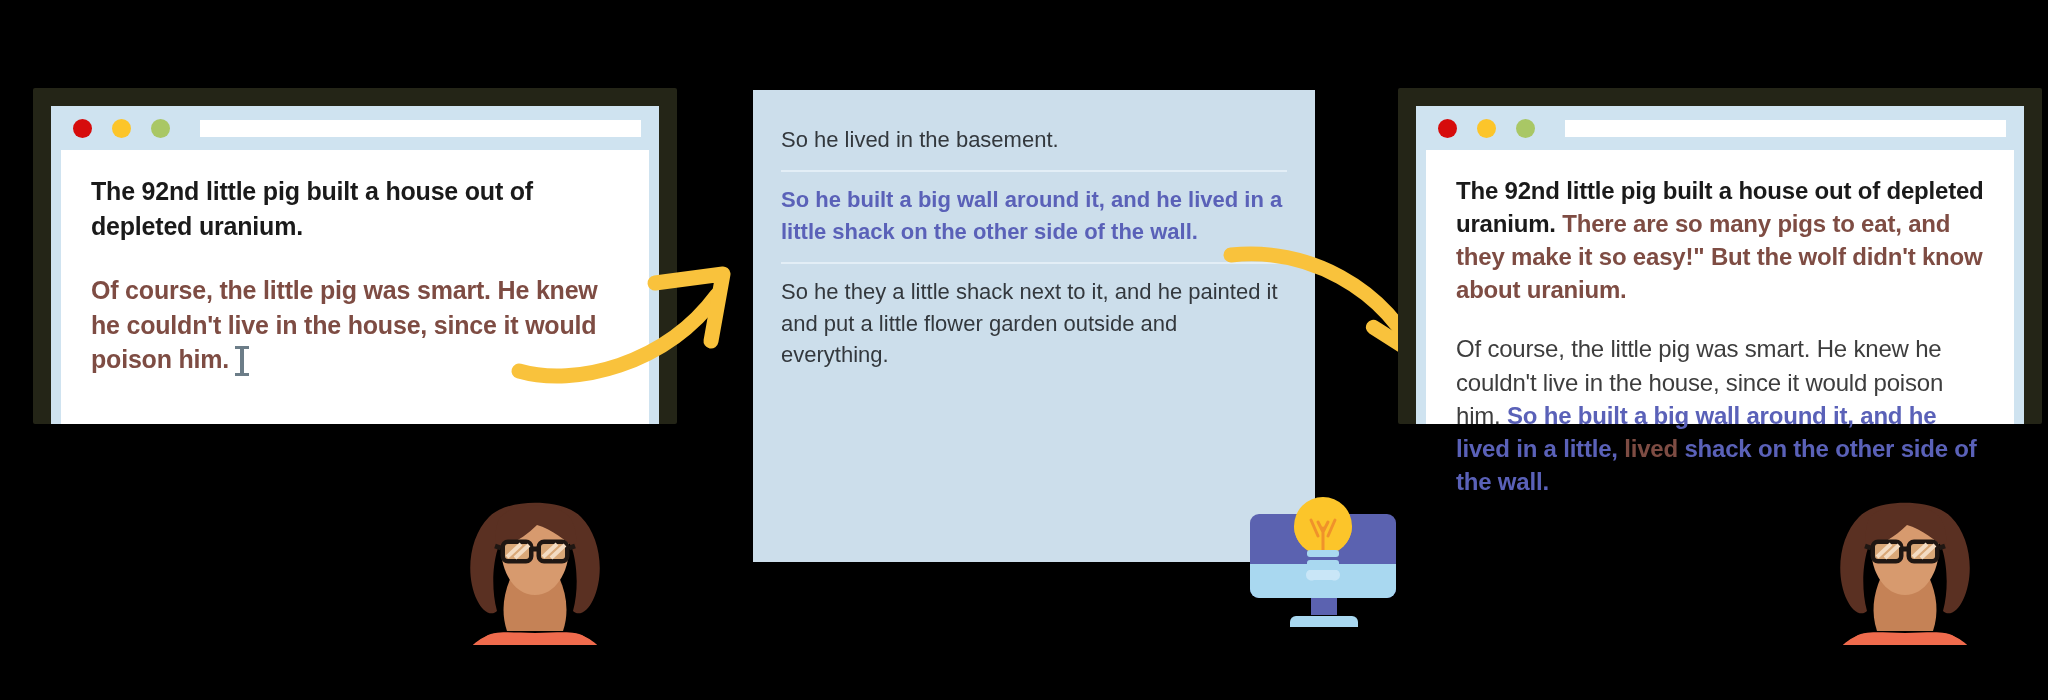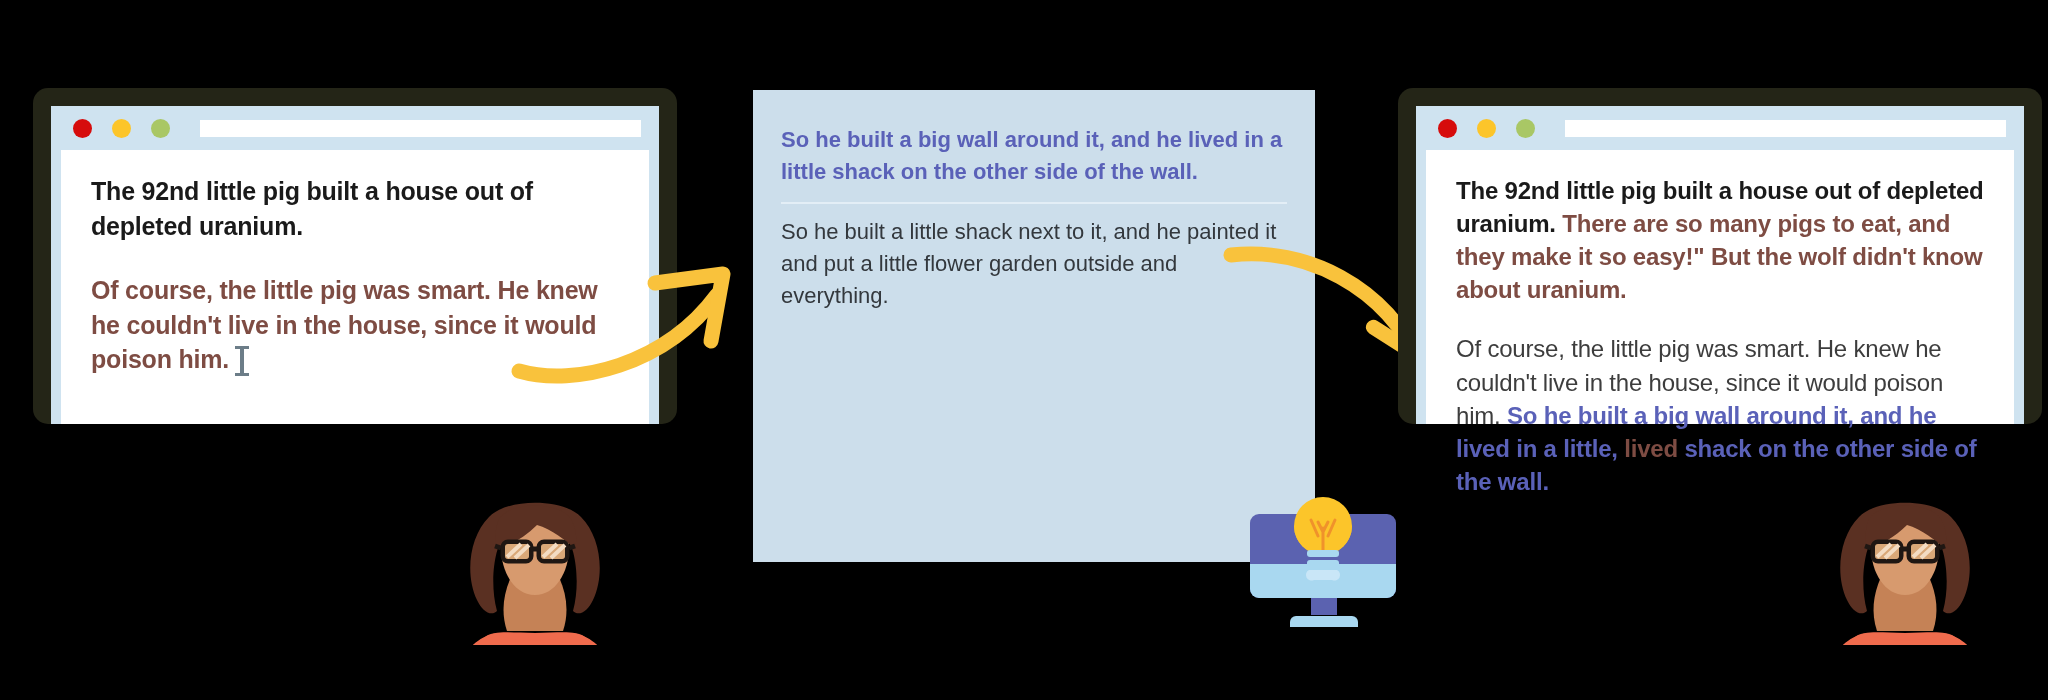--- a/index.html
+++ b/index.html
@@ -13,21 +13,21 @@
     position: relative;
     overflow: hidden;
     font-family: "Liberation Sans", sans-serif;
     background: #000000;
   }
 
   
   .window {
     position: absolute;
     background: #242517;
-    border-radius: 15px;
+    border-radius: 2px;
     box-sizing: border-box;
     padding: 18px 18px 0 18px;
     overflow: visible;
   }
   .window-inner {
     position: relative;
     background: #cfe3f0;
     width: 100%;
     height: 100%;
     box-sizing: border-box;
@@ -203,22 +203,23 @@
     </div>
   </div>
 </div>
 
 <svg class="arrow-svg" id="arrow-1" width="260" height="140" viewBox="0 0 260 140">
   <path d="M 14 126 C 70 142 160 120 212 50" fill="none" stroke="#f9c23c" stroke-width="15" stroke-linecap="round"></path>
   <path d="M 150 38 L 218 29 L 206 96" fill="none" stroke="#f9c23c" stroke-width="15" stroke-linecap="round" stroke-linejoin="round"></path>
 </svg>
 
 <div id="panel-middle">
+  <div class="suggestion">So he lived in the basement.</div>
   <div class="suggestion selected">So he built a big wall around it, and he lived in a little shack on the other side of the wall.</div>
-  <div class="suggestion">So he built a little shack next to it, and he painted it and put a little flower garden outside and everything.</div>
+  <div class="suggestion">So he they a little shack next to it, and he painted it and put a little flower garden outside and everything.</div>
 </div>
 
 <svg class="arrow-svg" id="arrow-2" width="250" height="160" viewBox="0 0 250 160">
   <path d="M 16 30 C 90 22 170 60 206 140" fill="none" stroke="#f9c23c" stroke-width="15" stroke-linecap="round"></path>
   <path d="M 150 132 L 214 128 L 206 62" fill="none" stroke="#f9c23c" stroke-width="15" stroke-linecap="round" stroke-linejoin="round" transform="rotate(36 200 130)"></path>
 </svg>
 
 <div class="window" id="win-right">
   <div class="window-inner">
     <div class="titlebar">

